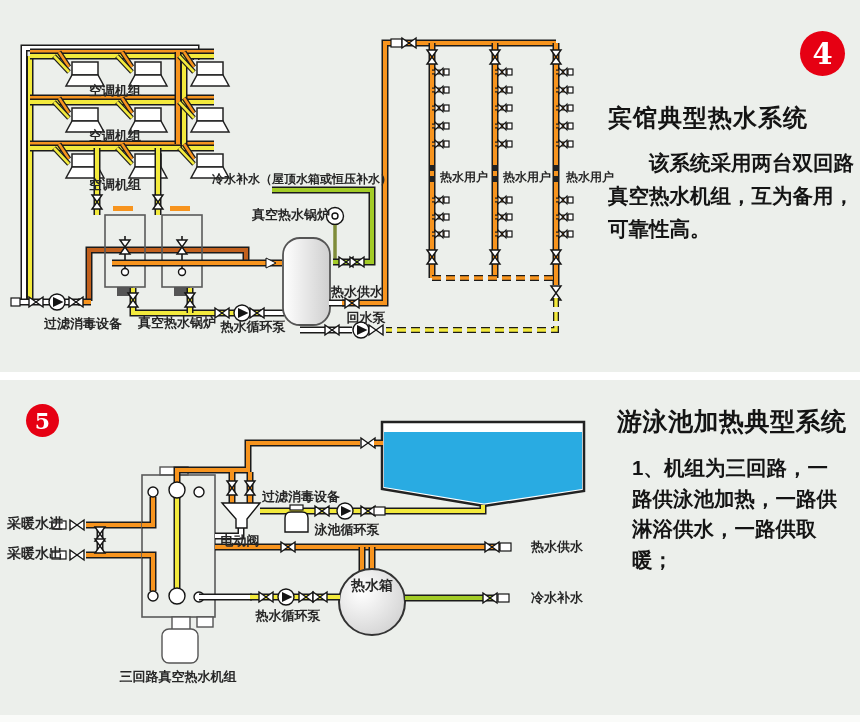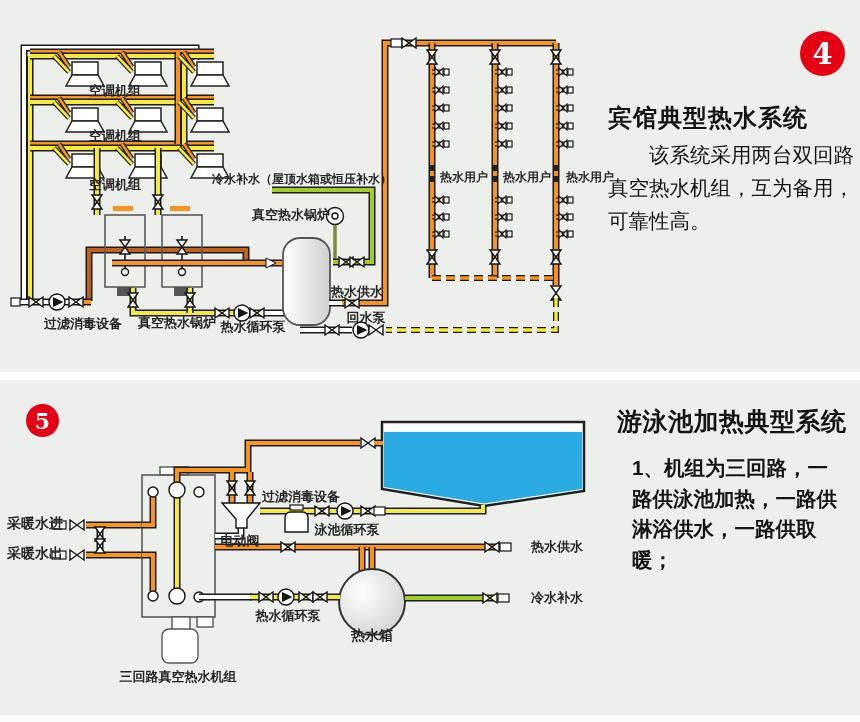--- a/index.html
+++ b/index.html
@@ -32,23 +32,23 @@
 
   .badge{position:absolute;border-radius:50%;background:#e60013;color:#fff;
          display:flex;align-items:center;justify-content:center;
          font-family:"DejaVu Serif","Liberation Serif",serif;font-weight:bold;}
   .badge4{left:800px;top:31px;width:45px;height:45px;font-size:29px;}
   .badge5{left:26px;top:404px;width:33px;height:33px;font-size:22px;}
 
   .textcol{position:absolute;color:#141414;}
   .tc4{left:608px;top:102px;width:248px;}
   .tc5{left:617px;top:405px;width:240px;}
-  .tc-title4{font-size:24px;font-weight:700;letter-spacing:1px;margin:0 0 4px 0;}
+  .tc-title4{font-size:24px;font-weight:700;letter-spacing:1px;margin:0 0 12px 0;}
   .tc-title5{font-size:25px;font-weight:700;letter-spacing:0.5px;margin:0 0 8px 0;}
-  .tc-body4{font-size:20.5px;line-height:33px;font-weight:400;text-indent:2em;margin:0;}
+  .tc-body4{font-size:20.5px;line-height:33px;font-weight:700;text-indent:2em;margin:0;}
   .tc-body5 p{font-size:20.5px;line-height:30.5px;font-weight:600;margin:15px;}
 </style>
 </head>
 <body>
 
 <div class="screen">
 
 <svg class="diagram" width="860" height="722" viewBox="0 0 860 722">
   <defs>
     <linearGradient id="gtank" x1="0" y1="0" x2="1" y2="0">
@@ -356,21 +356,21 @@
   <span class="lb s12" style="left:464px;top:178px">热水用户</span>
   <span class="lb s12" style="left:527px;top:178px">热水用户</span>
   <span class="lb s12" style="left:590px;top:178px">热水用户</span>
 
   <span class="lb s14" style="left:35px;top:524px">采暖水进</span>
   <span class="lb s14" style="left:35px;top:554px">采暖水出</span>
   <span class="lb" style="left:301px;top:497px">过滤消毒设备</span>
   <span class="lb" style="left:240px;top:541px">电动阀</span>
   <span class="lb" style="left:347px;top:530px">泳池循环泵</span>
   <span class="lb" style="left:288px;top:616px">热水循环泵</span>
-  <span class="lb s14" style="left:372px;top:636px">热水箱</span>
+  <span class="lb s14" style="left:372px;top:586px">热水箱</span>
   <span class="lb" style="left:557px;top:547px">热水供水</span>
   <span class="lb" style="left:557px;top:598px">冷水补水</span>
   <span class="lb" style="left:178px;top:677px">三回路真空热水机组</span>
 </div>
 
 <div class="divider"></div>
 <div class="bottomstrip"></div>
 
 <div class="badge badge4">
       <span>4</span>

